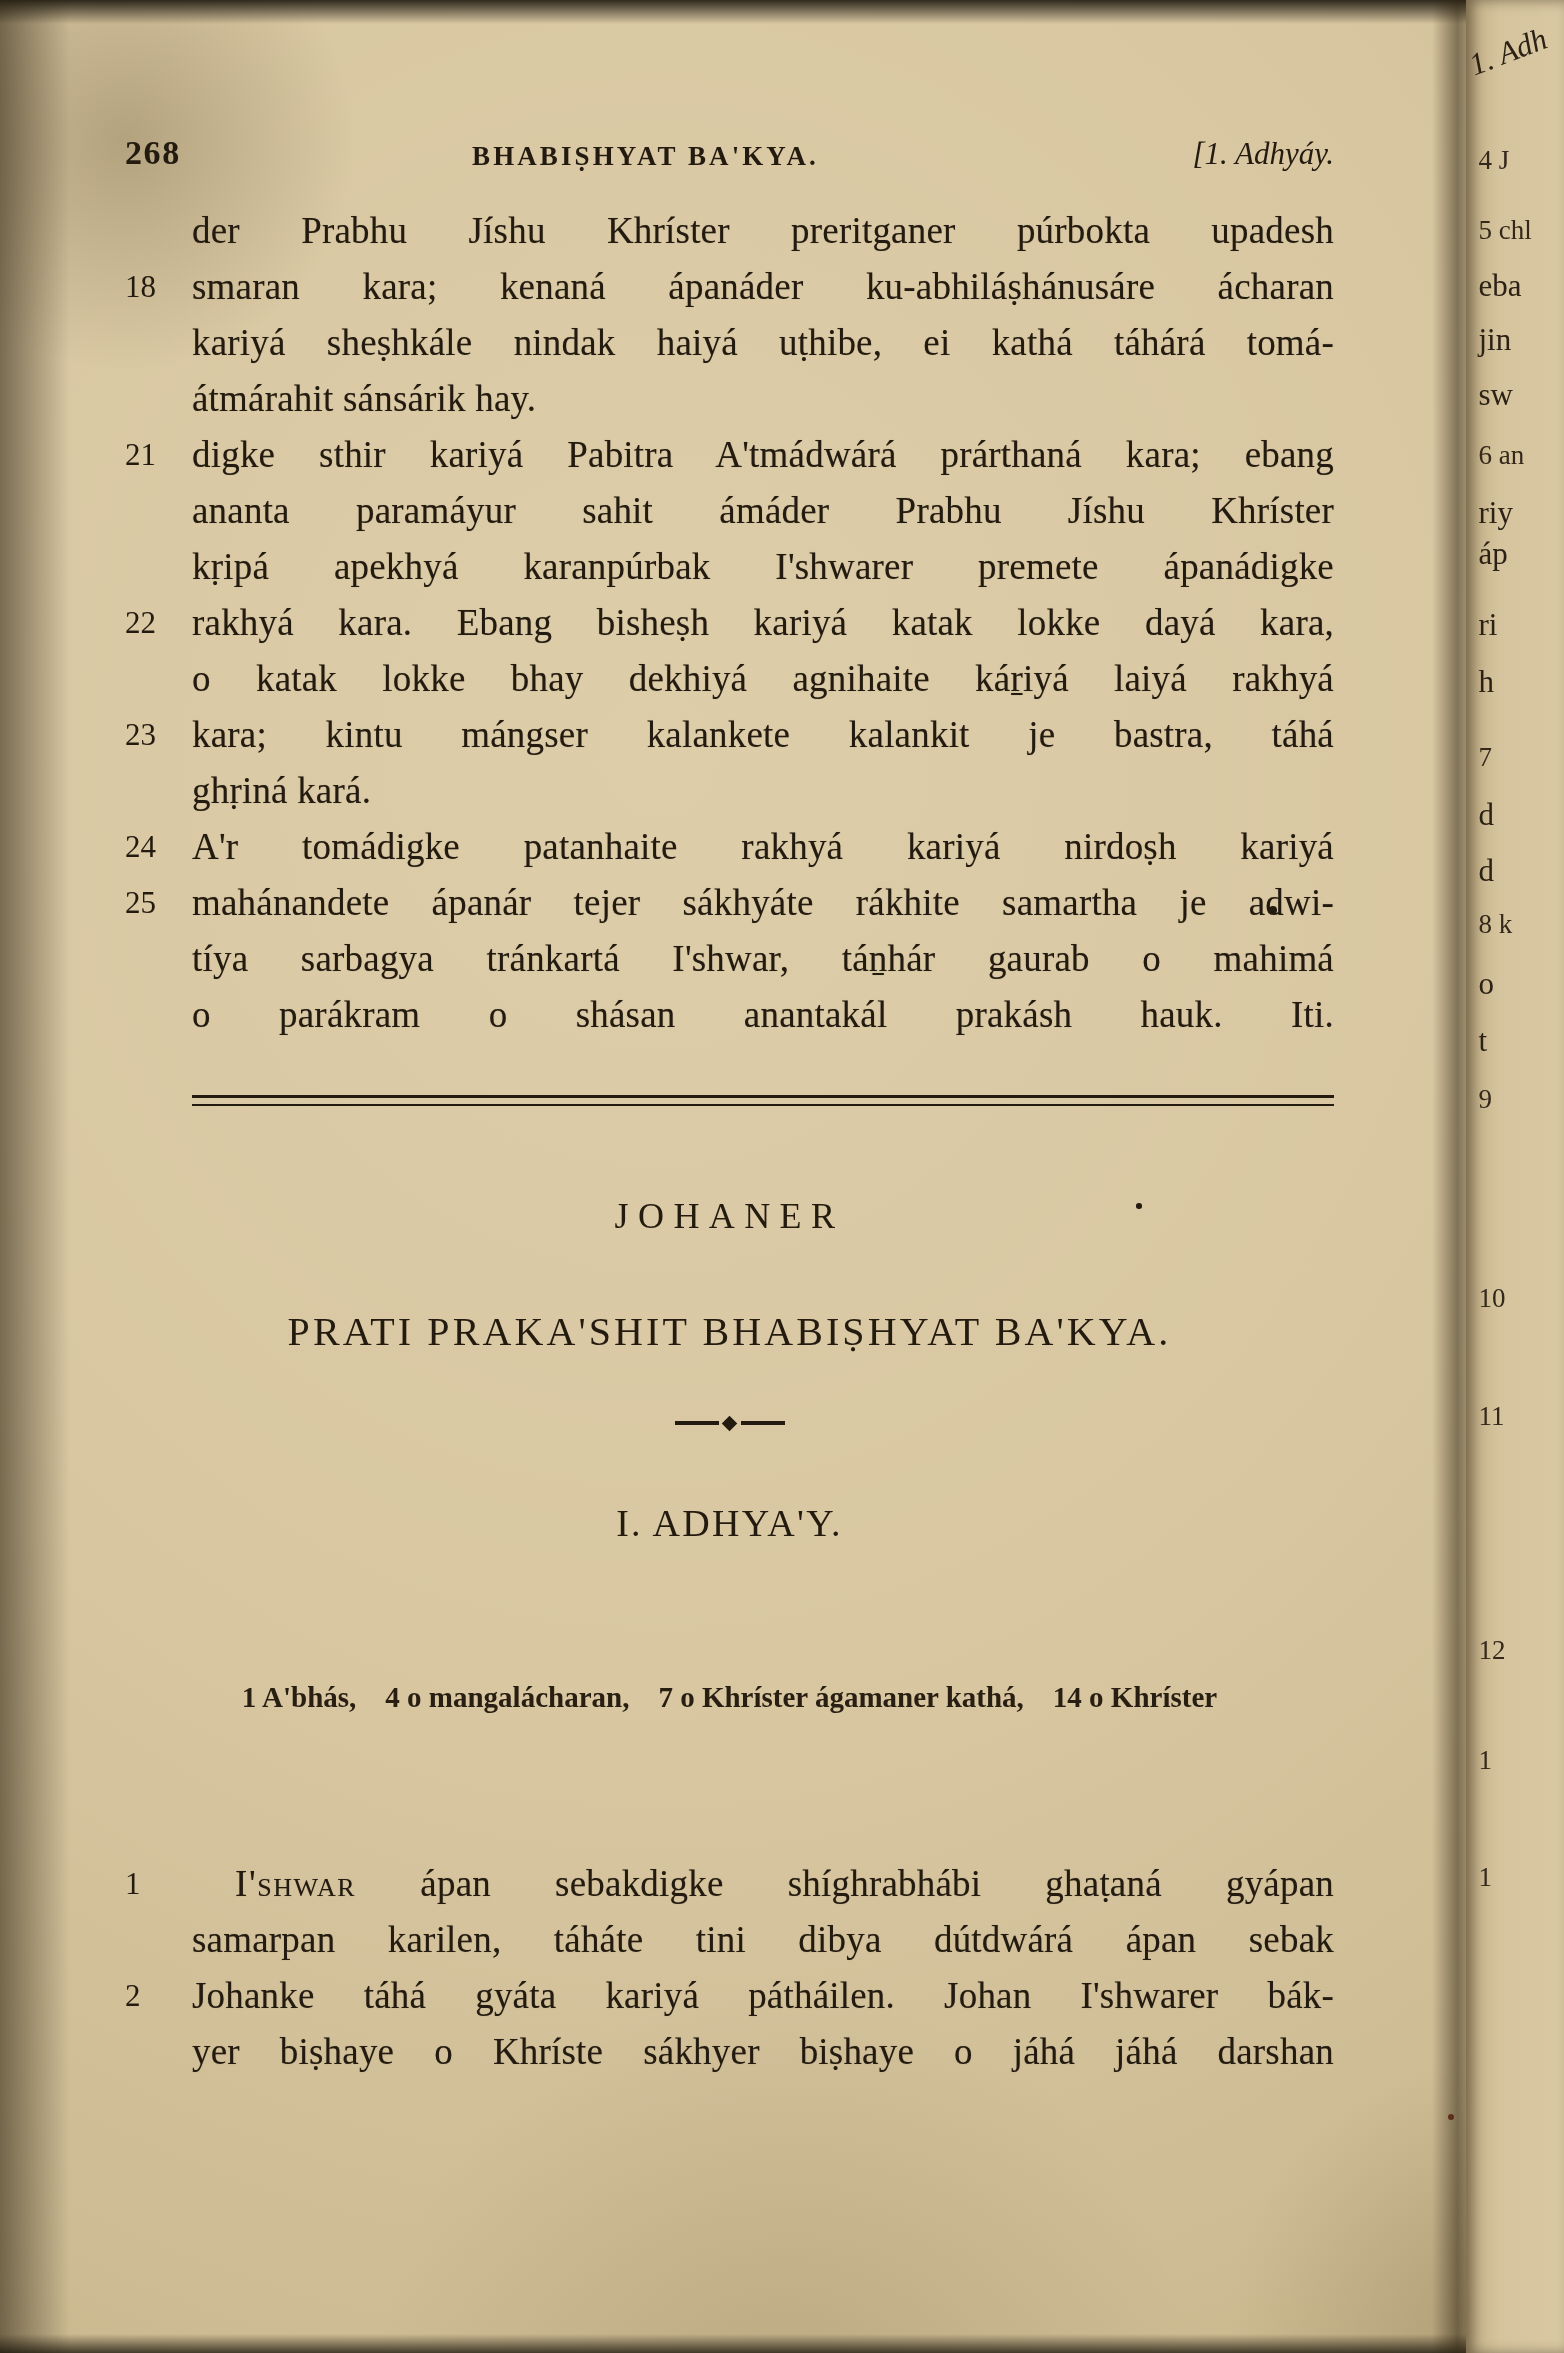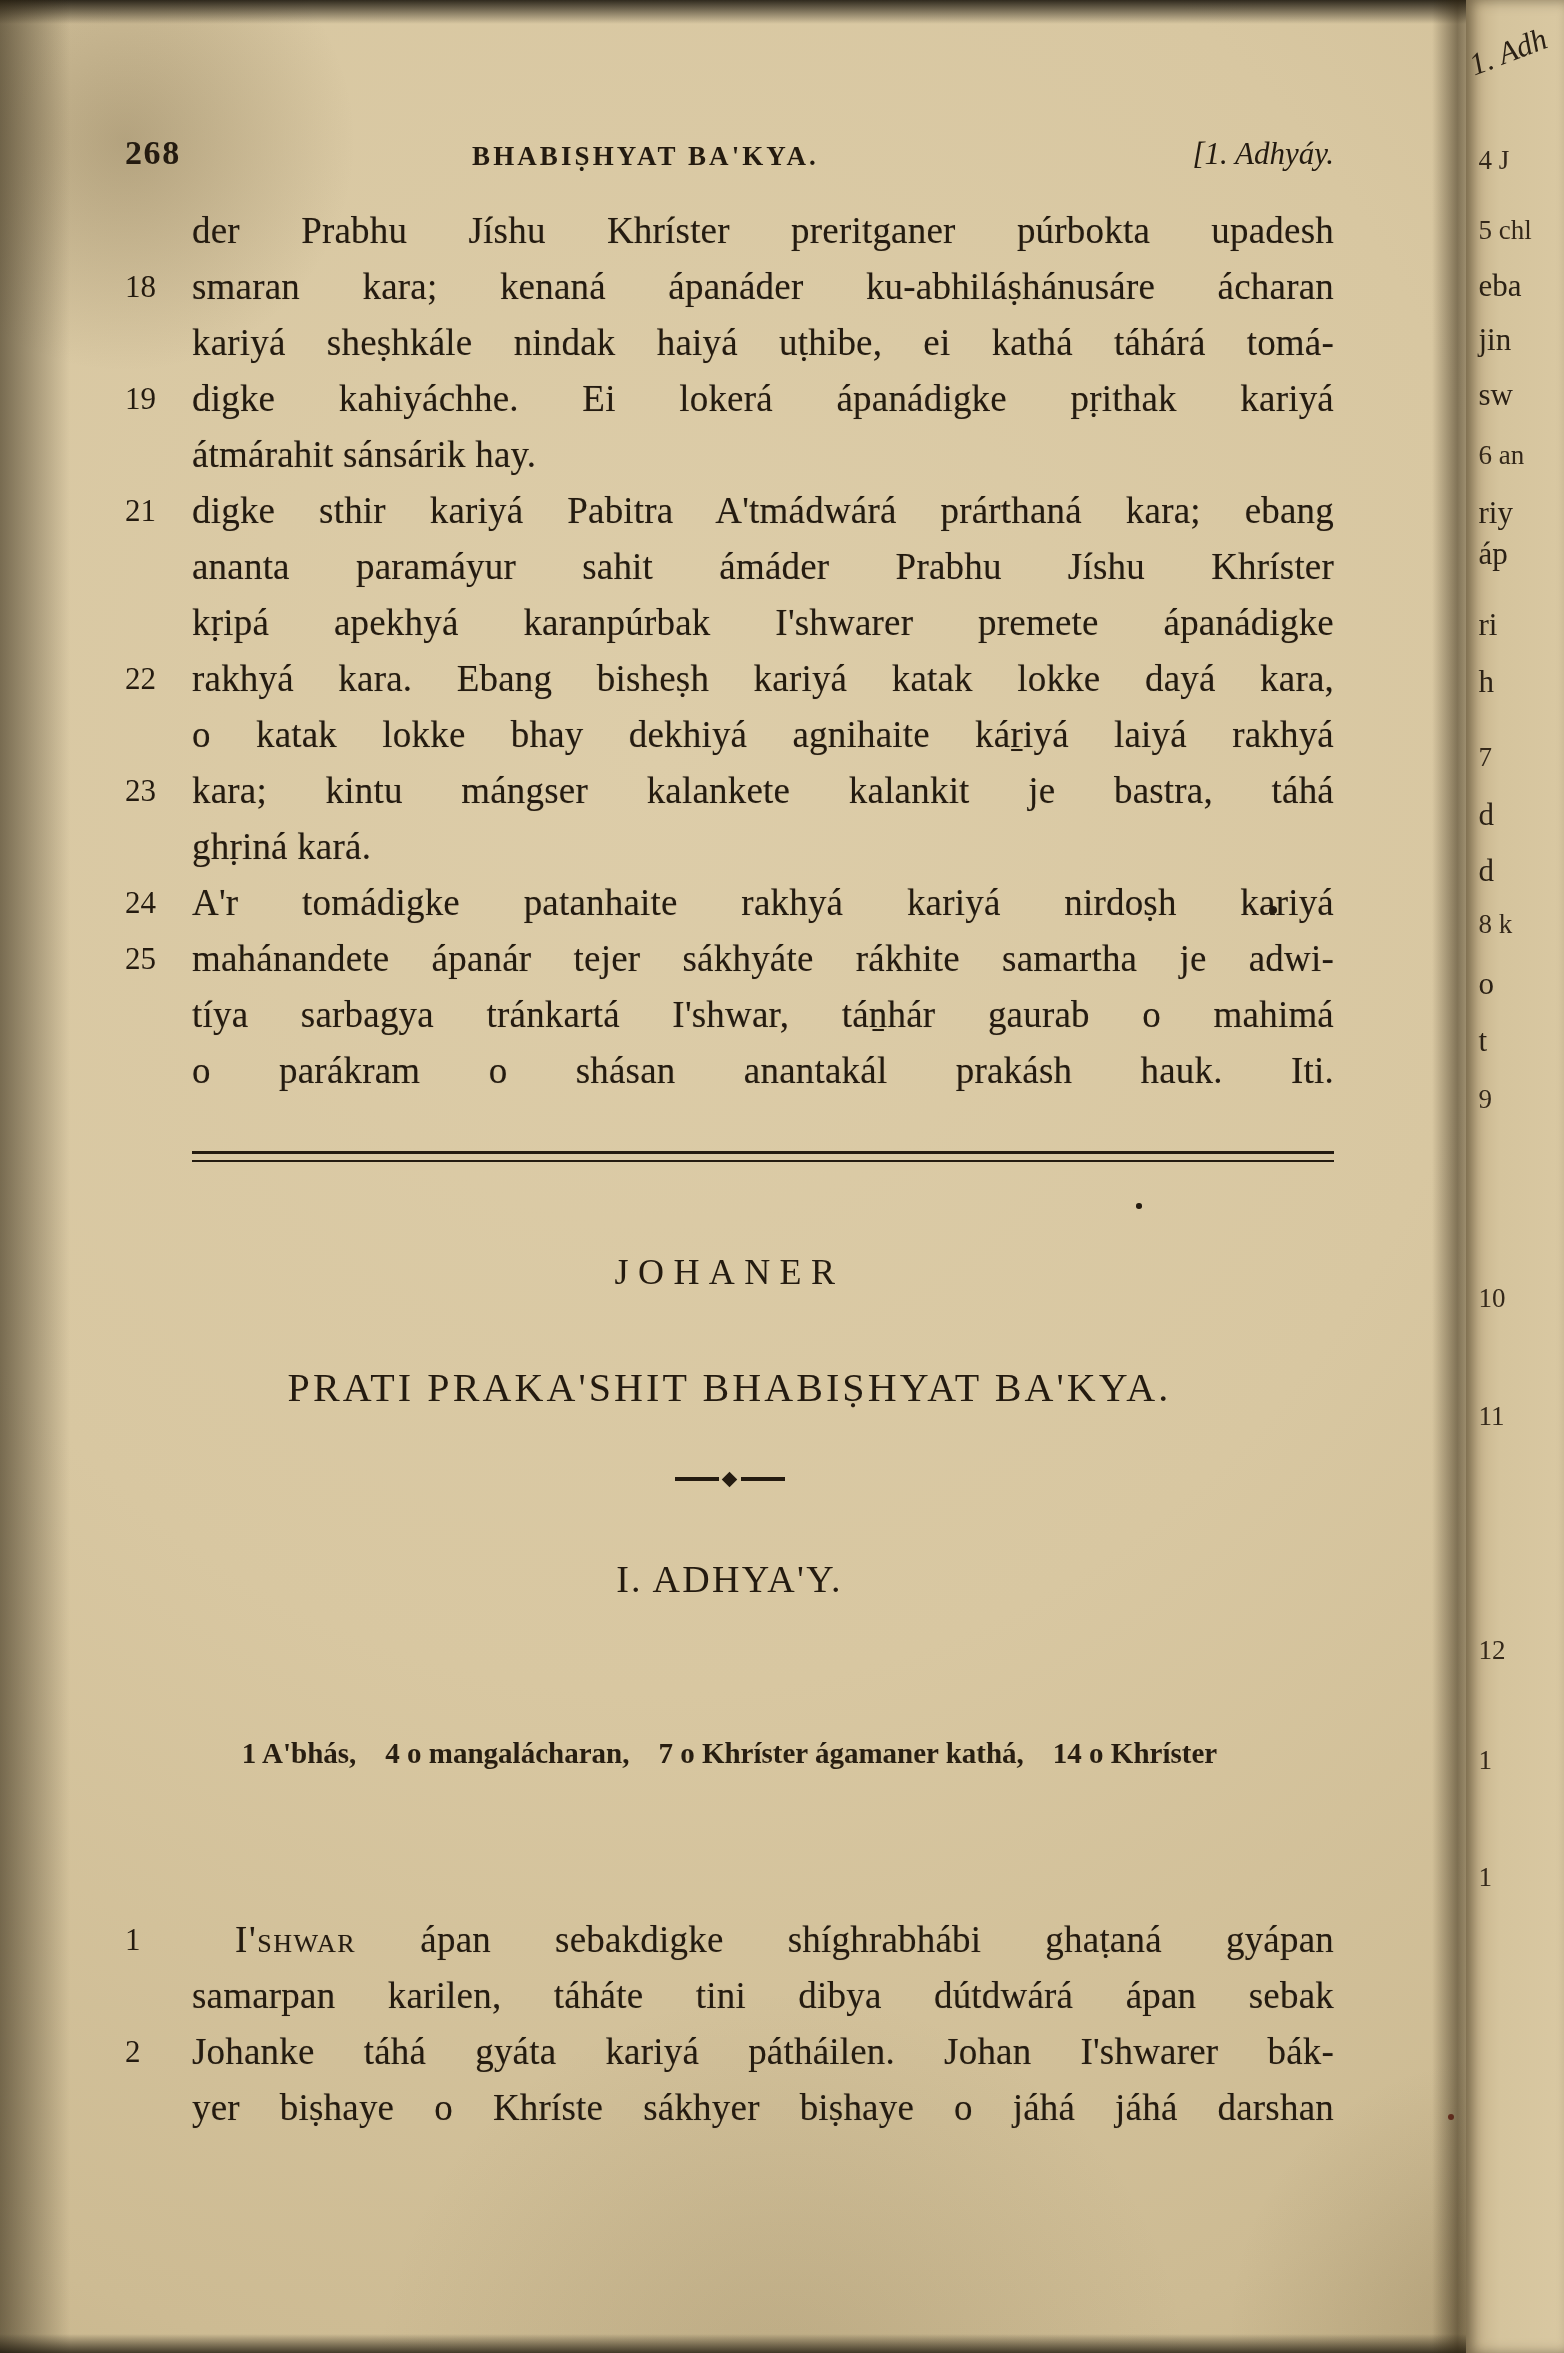--- a/index.html
+++ b/index.html
@@ -98,24 +98,20 @@
           <span class="vnum"></span>
           <span class="ltxt"><span class="lead"></span><span>der Prabhu Jíshu Khríster preritganer púrbokta upadesh</span></span>
         </div>
           <div class="line">
           <span class="vnum">18</span>
           <span class="ltxt"><span class="lead"></span><span>smaran kara; kenaná ápanáder ku-abhiláṣhánusáre ácharan</span></span>
         </div>
           <div class="line">
           <span class="vnum"></span>
           <span class="ltxt"><span class="lead"></span><span>kariyá sheṣhkále nindak haiyá uṭhibe, ei kathá táhárá tomá-</span></span>
-        </div>
-          <div class="line">
-          <span class="vnum">19</span>
-          <span class="ltxt"><span class="lead"></span><span>digke kahiyáchhe. Ei lokerá ápanádigke pṛithak kariyá</span></span>
         </div>
           <div class="line short">
           <span class="vnum"></span>
           <span class="ltxt"><span class="lead"></span><span>átmárahit sánsárik hay.</span></span>
         </div>
           <div class="line">
           <span class="vnum">21</span>
           <span class="ltxt"><span class="lead"></span><span>digke sthir kariyá Pabitra A'tmádwárá prárthaná kara; ebang</span></span>
         </div>
           <div class="line">

